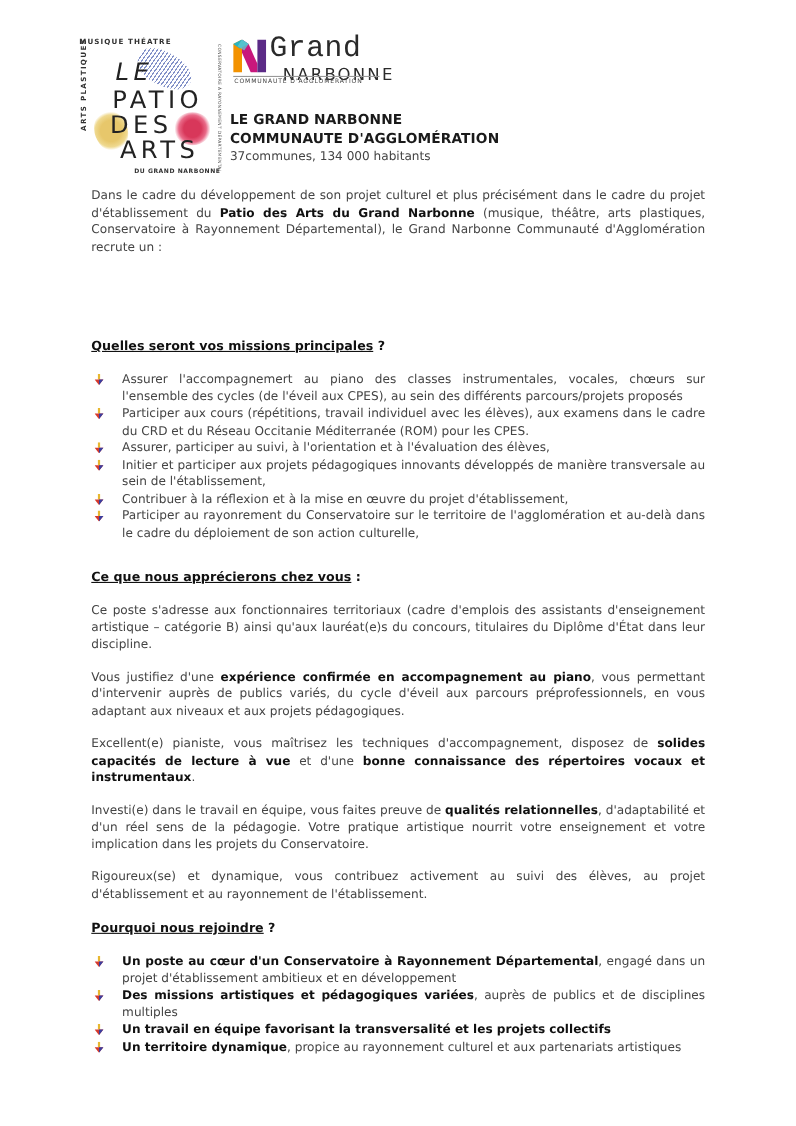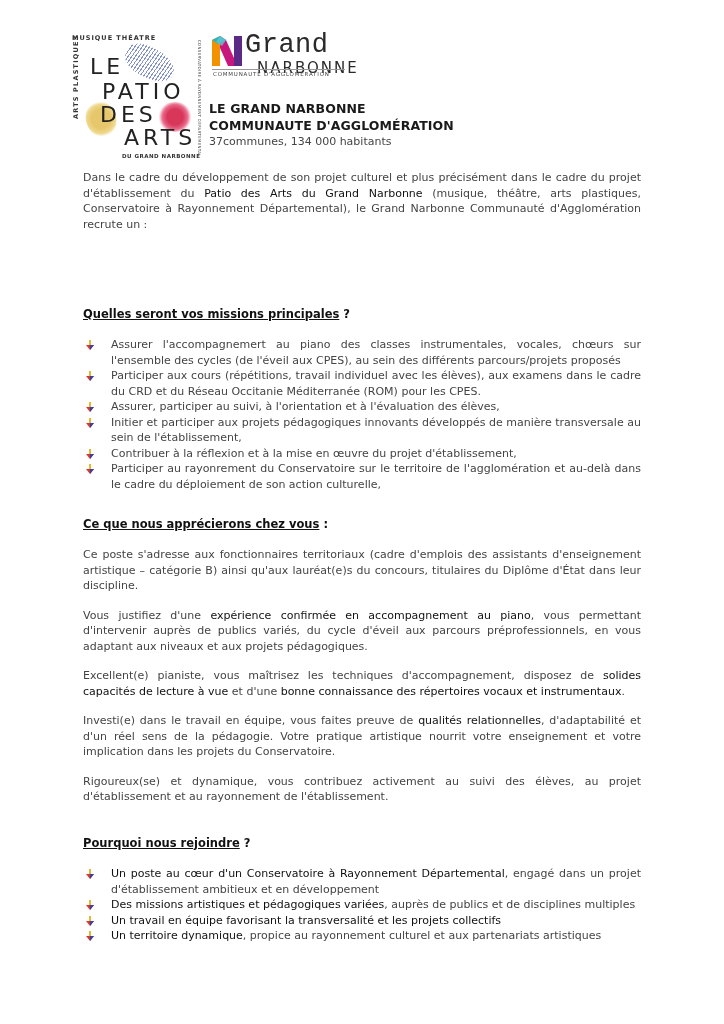--- a/index.html
+++ b/index.html
@@ -6,24 +6,24 @@
     html, body { width:724px; height:1024px; background:#ffffff; overflow:hidden; }
     body { font-family:"DejaVu Sans", sans-serif; color:#3a3a3a; position:relative; }
 
     
     .patio-logo { position:absolute; left:72px; top:34px; width:132px; height:126px; }
     .patio-vert-left { position:absolute; left:0; top:0; width:12px; height:100px;
       writing-mode:vertical-rl; transform:rotate(180deg); font-size:6.5px; font-weight:bold;
       letter-spacing:1.2px; color:#333; text-align:right; }
     .patio-top { position:absolute; left:0; top:0; font-size:6.5px; font-weight:bold; letter-spacing:1px; color:#333; }
     .patio-word { position:absolute; font-family:"DejaVu Sans", sans-serif; font-size:22px; letter-spacing:4px; color:#222; line-height:1; }
-    .w1 { left:18px; top:22px; }
+    .w1 { left:33px; top:22px;font-style:italic; }
     .w2 { left:30px; top:47px; }
     .w3 { left:28px; top:70px; }
-    .w4 { left:52px; top:93px; }
+    .w4 { left:37px; top:93px; }
     .patio-bottom { position:absolute; left:50px; top:119px; font-size:5.5px; font-weight:bold; letter-spacing:0.5px; color:#333; }
     .patio-vert-right { position:absolute; left:120px; top:6px; width:10px; height:118px;
       writing-mode:vertical-rl; font-size:4px; letter-spacing:0.3px; color:#444; }
     .blob { position:absolute; border-radius:50%; }
     .blob-blue { left:52px; top:14px; width:52px; height:30px; transform:rotate(25deg);
       background:repeating-linear-gradient(100deg,#6e7fbf 0 1px,#ffffff 1px 3px); opacity:.85; border-radius:40% 60% 50% 50%; }
     .blob-yellow { left:14px; top:66px; width:30px; height:38px; transform:rotate(-20deg);
       background:radial-gradient(circle,#e7c76b 0 40%,#efd98f 60%,transparent 72%); }
     .blob-red { left:86px; top:68px; width:34px; height:30px;
       background:radial-gradient(circle,#d8375a 0 35%,#e96a88 55%,transparent 72%); }
@@ -35,21 +35,21 @@
     .gn-rule { position:absolute; left:0; top:35px; width:133px; height:1px; background:#999; }
     .gn-comm { position:absolute; left:1px; top:37px; font-size:5.5px; letter-spacing:0.8px; color:#444; white-space:nowrap; }
 
     .org { position:absolute; left:209px; top:100px; }
     .org-line { font-size:12.5px; font-weight:bold; color:#1a1a1a; line-height:17px; letter-spacing:0.1px; }
     .org-sub { font-size:11px; color:#444; line-height:16px; }
 
     
     .content { position:absolute; left:83px; width:558px; }
     p.just { font-size:11px; line-height:15.5px; text-align:justify; color:#444; }
-    p.just b, li b { color:#111; font-weight:normal; }
+    p.just b, li b { color:#111; font-weight:bold; }
     .job-title { position:absolute; left:0; width:724px; text-align:center; font-size:12.5px; font-weight:bold; color:#111; line-height:18px; }
     h2.section { font-size:11.5px; font-weight:bold; color:#111; }
     h2.section .u { text-decoration:underline; }
 
     ul.bullets { list-style:none; }
     ul.bullets li { position:relative; padding-left:28px; font-size:11px; line-height:15.5px; color:#444; text-align:justify; }
     ul.bullets li .ico { position:absolute; left:3px; top:3px; width:10px; height:10px; }
     ul.bullets li .txt b { color:#111; }
   </style>
 </head>

